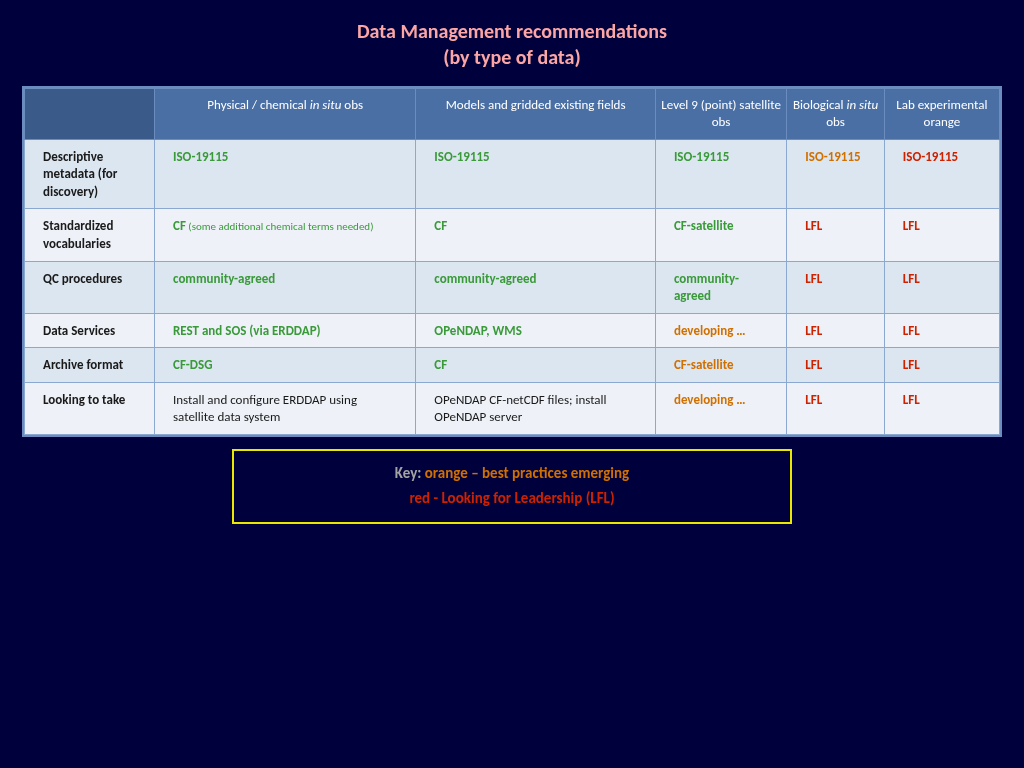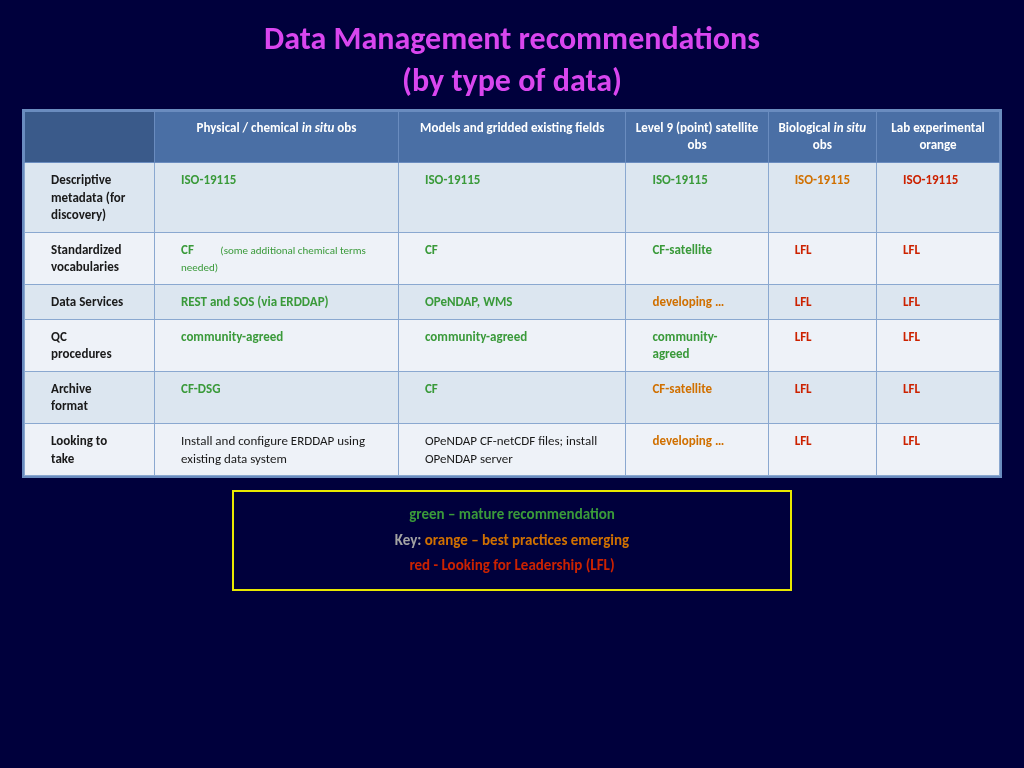--- a/index.html
+++ b/index.html
@@ -9,61 +9,61 @@
       width: 1024px;
       height: 768px;
       overflow: hidden;
       display: flex;
       flex-direction: column;
       align-items: center;
       padding: 18px 20px 10px 20px;
     }
 
     .page-title {
-      color: #d946ef;
-      font-size: 32px;
+      color: #fca5a5;
+      font-size: 20px;
       font-weight: 600;
       text-align: center;
       line-height: 1.3;
-      margin-bottom: 8px;
+      margin-bottom: 16px;
     }
 
     .table-wrapper {
       width: 980px;
       border: 2px solid #6a8cbf;
     }
 
     table {
       width: 100%;
       border-collapse: collapse;
     }
 
     thead tr th {
       background-color: #4a6fa5;
       color: #ffffff;
-      font-weight: 700;
+      font-weight: 400;
       font-size: 13px;
-      padding: 8px 8px;
+      padding: 8px 1px;
       border: 1px solid #6a8cbf;
       vertical-align: top;
       line-height: 1.3;
     }
 
     thead tr th:first-child {
       background-color: #3a5a8a;
       width: 130px;
     }
 
     thead tr th em {
       font-style: italic;
     }
 
     tbody tr td {
       border: 1px solid #8aa8d0;
-      padding: 8px 26px;
+      padding: 8px 18px;
       font-size: 13px;
       vertical-align: top;
       line-height: 1.35;
     }
 
     tbody tr:nth-child(odd) td {
       background-color: #dce6f0;
     }
     tbody tr:nth-child(even) td {
       background-color: #eef2f8;
@@ -71,21 +71,21 @@
 
     tbody tr td:first-child {
       color: #1a1a1a;
       font-weight: 600;
       font-size: 13px;
     }
 
     .green { color: #3a9a3a; font-weight: 700; }
     .orange { color: #d07000; font-weight: 700; }
     .red { color: #cc2200; font-weight: 700; }
-    .green-small { color: #3a9a3a; font-size: 11px; font-weight: 400; margin-left: 24px; }
+    .green-small { color: #3a9a3a; font-size: 11px; font-weight: 400; }
 
     .key-box {
       margin-top: 12px;
       border: 2px solid #e8e800;
       background-color: #00003c;
       padding: 10px 30px;
       text-align: center;
       font-size: 15px;
       font-weight: 600;
       line-height: 1.7;
@@ -127,55 +127,54 @@
         </tr>
         <tr>
           <td>Standardized vocabularies</td>
           <td><span class="green">CF</span><span class="green-small"> (some additional chemical terms needed)</span></td>
           <td><span class="green">CF</span></td>
           <td><span class="green">CF-satellite</span></td>
           <td><span class="red">LFL</span></td>
           <td><span class="red">LFL</span></td>
         </tr>
         <tr>
+          <td>QC procedures</td>
+          <td><span class="green">community-agreed</span></td>
+          <td><span class="green">community-agreed</span></td>
+          <td><span class="green">community-agreed</span></td>
+          <td><span class="red">LFL</span></td>
+          <td><span class="red">LFL</span></td>
+        </tr>
+        <tr>
           <td>Data Services</td>
           <td><span class="green">REST and SOS (via ERDDAP)</span></td>
           <td><span class="green">OPeNDAP, WMS</span></td>
           <td><span class="orange">developing …</span></td>
-          <td><span class="red">LFL</span></td>
-          <td><span class="red">LFL</span></td>
-        </tr>
-        <tr>
-          <td>QC procedures</td>
-          <td><span class="green">community-agreed</span></td>
-          <td><span class="green">community-agreed</span></td>
-          <td><span class="green">community-agreed</span></td>
           <td><span class="red">LFL</span></td>
           <td><span class="red">LFL</span></td>
         </tr>
         <tr>
           <td>Archive format</td>
           <td><span class="green">CF-DSG</span></td>
           <td><span class="green">CF</span></td>
           <td><span class="orange">CF-satellite</span></td>
           <td><span class="red">LFL</span></td>
           <td><span class="red">LFL</span></td>
         </tr>
         <tr>
           <td>Looking to take</td>
-          <td style="color: rgb(26, 26, 26);">Install and configure ERDDAP using existing data system</td>
+          <td style="color: rgb(26, 26, 26);">Install and configure ERDDAP using satellite data system</td>
           <td style="color: rgb(26, 26, 26);">OPeNDAP CF-netCDF files; install OPeNDAP server</td>
           <td><span class="orange">developing …</span></td>
           <td><span class="red">LFL</span></td>
           <td><span class="red">LFL</span></td>
         </tr>
       </tbody>
   </table>
 </div>
 
 <div class="key-box">
-  <div class="green">green – mature recommendation</div>
   <div>
     <span class="key-label">Key:</span>
     <span class="orange">orange – best practices emerging</span>
   </div>
   <div class="red">red - Looking for Leadership (LFL)</div>
 </div>
 
 </body></html>

